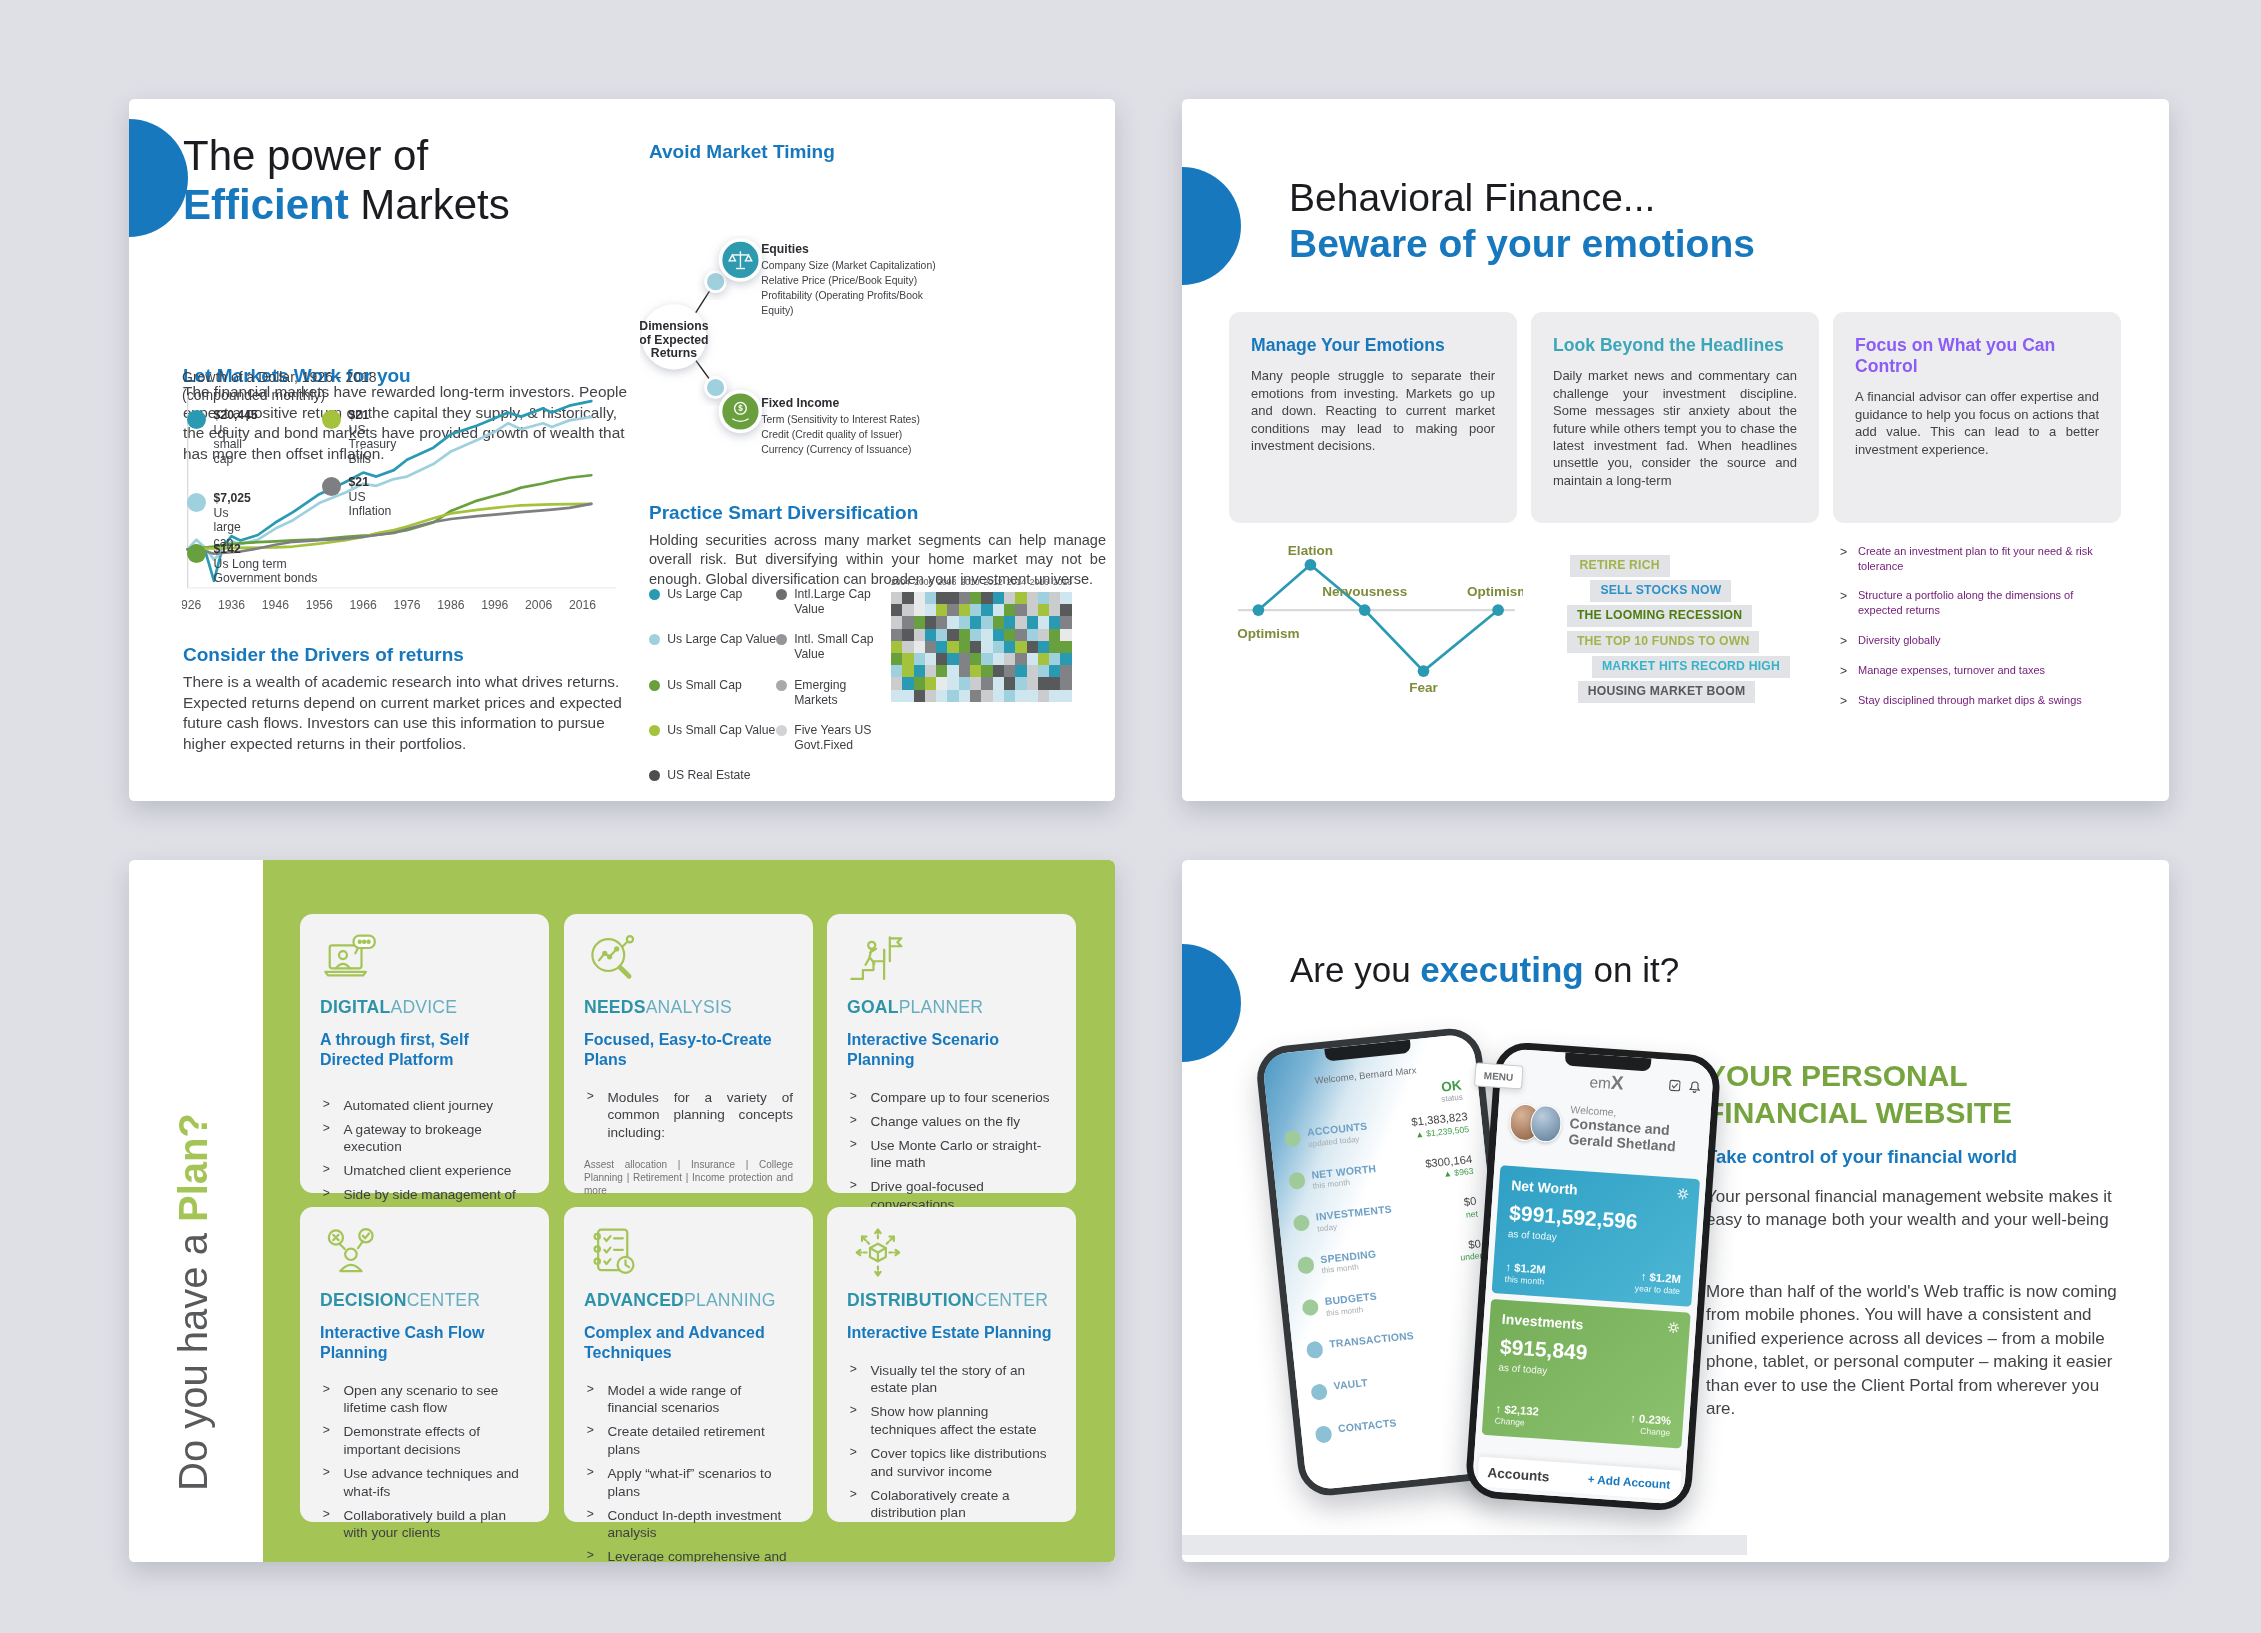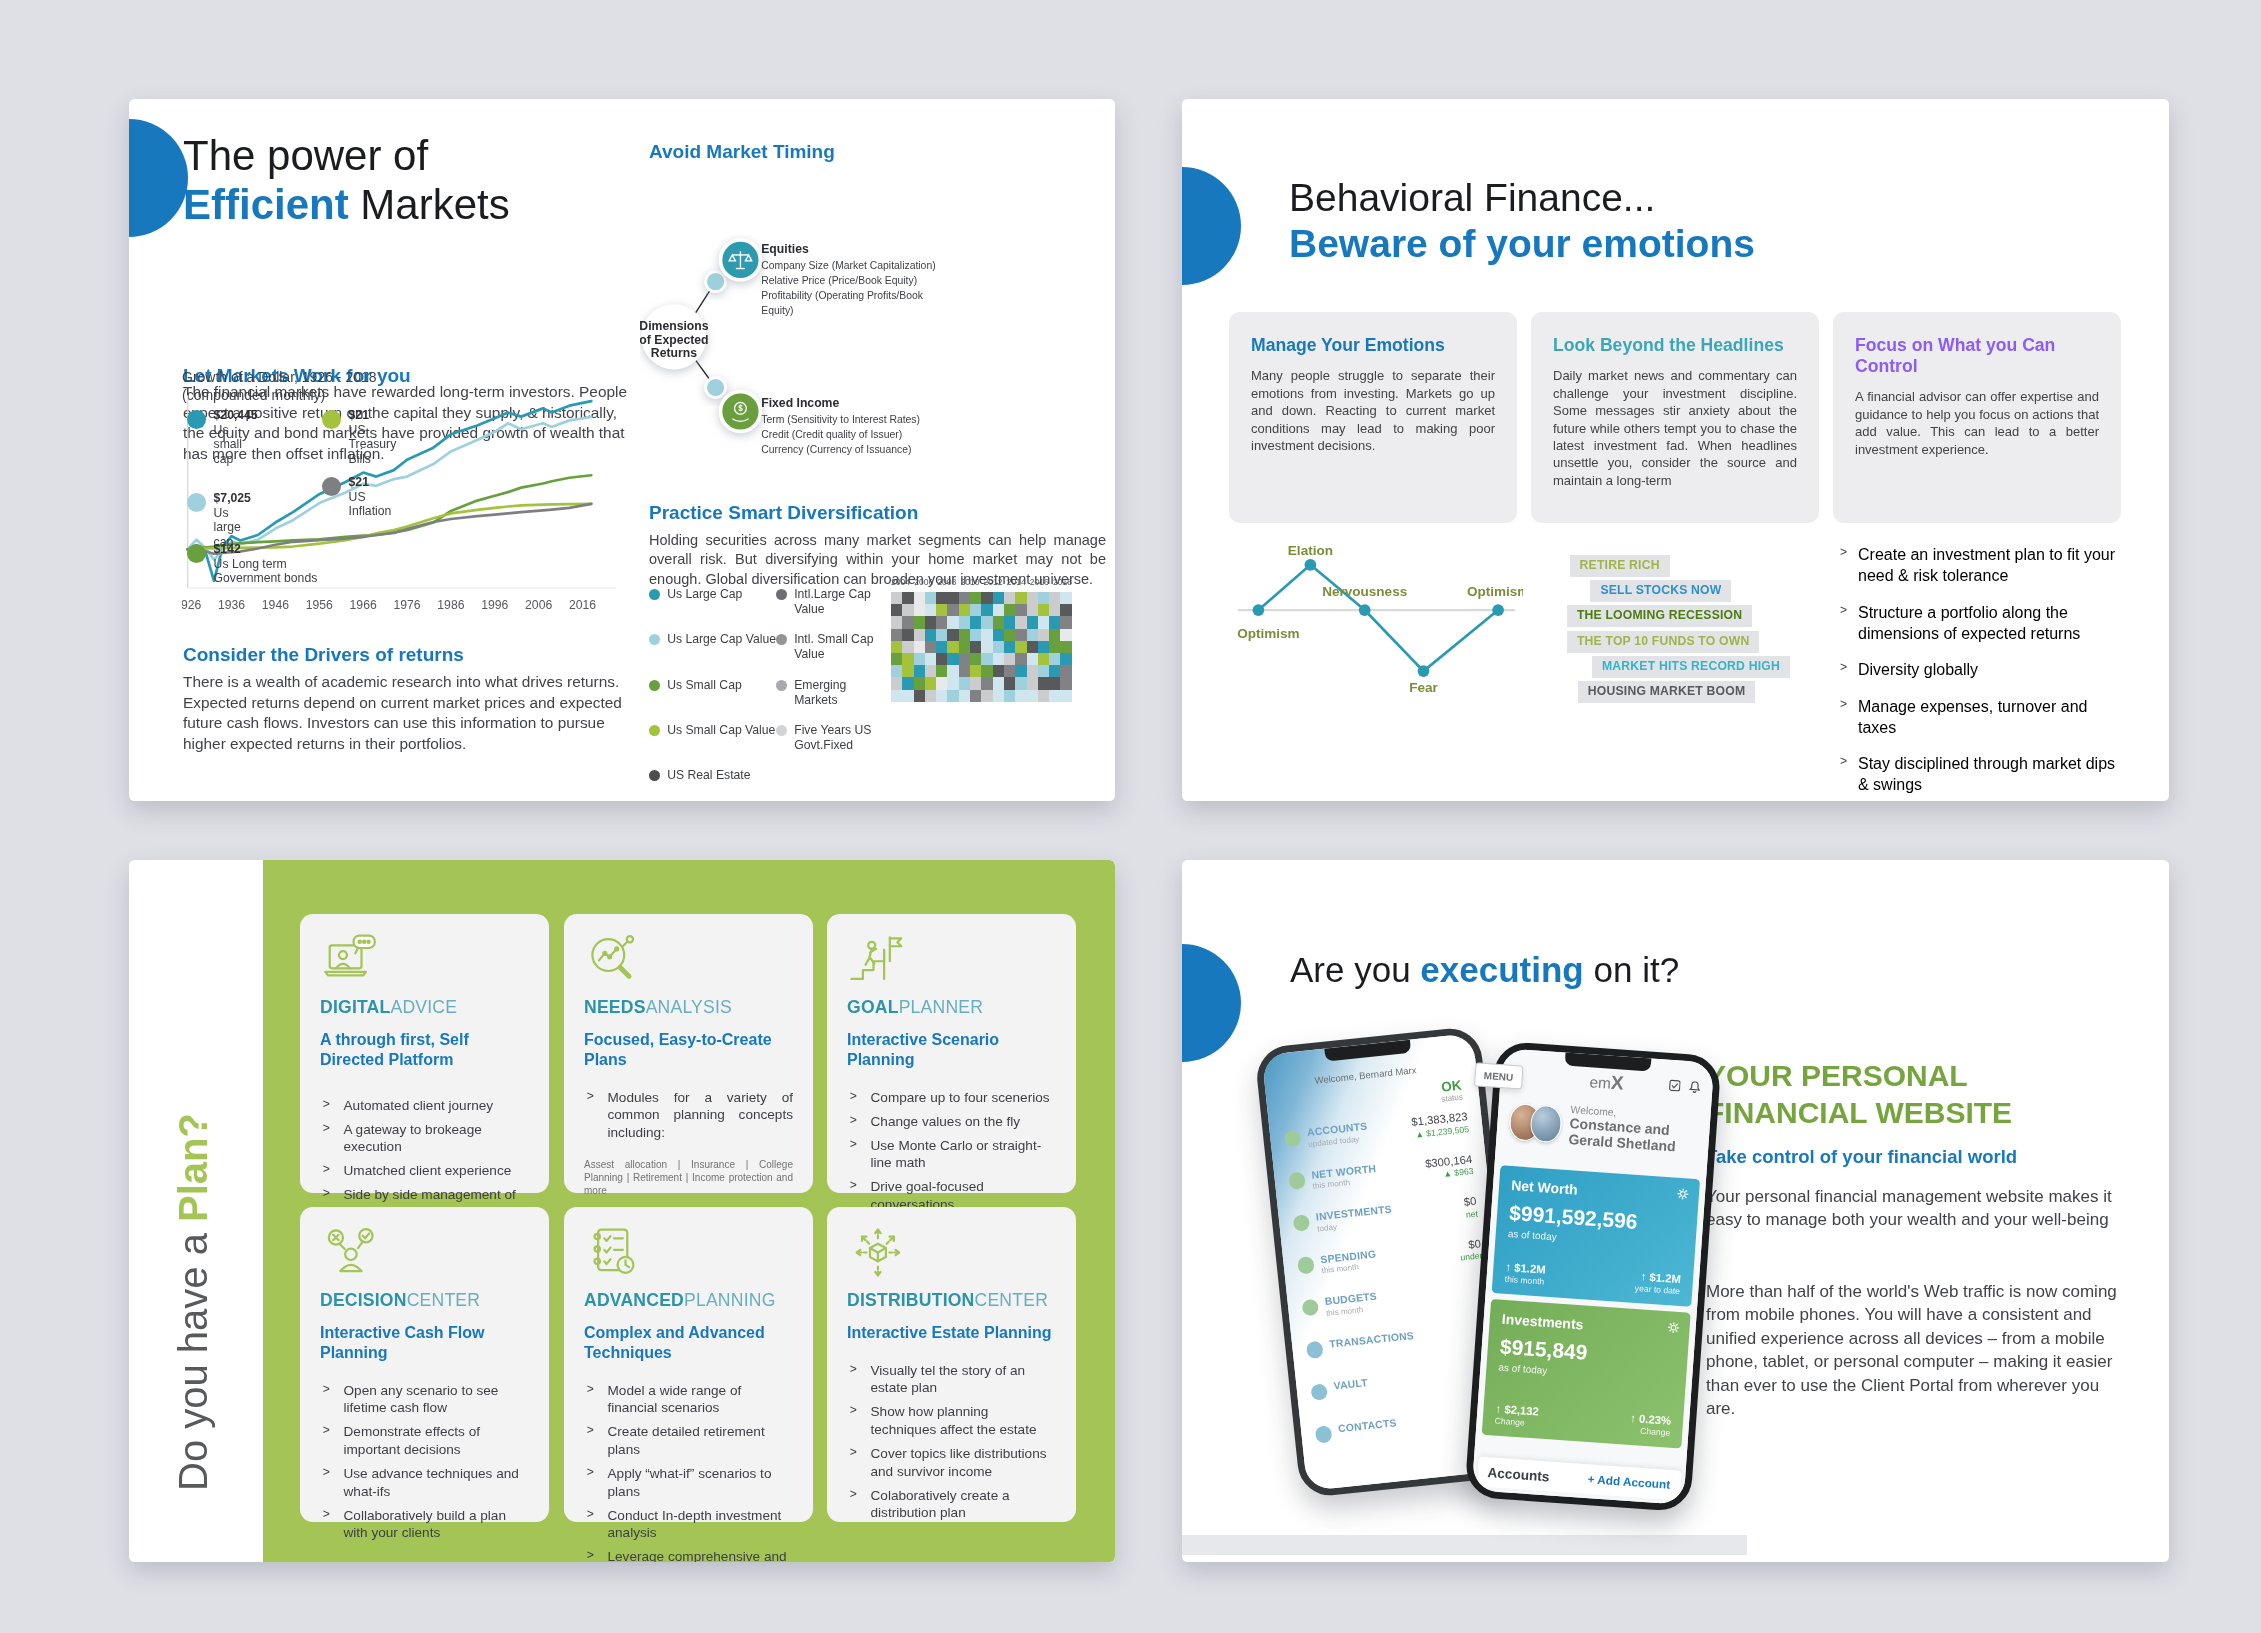--- a/index.html
+++ b/index.html
@@ -57,21 +57,21 @@
   .headlines{left:384px;top:456px;width:213px;}
   .hl{display:table;background:#e2e3e6;padding:0 10px;line-height:21px;height:21px;margin-bottom:3.2px;white-space:nowrap;}
   .hl span{font-size:12.2px;font-weight:bold;letter-spacing:0.2px;}
   .hl:nth-child(1){margin-left:3.6px;}
   .hl:nth-child(2){margin-left:24.4px;}
   .hl:nth-child(3){margin-left:0.9px;}
   .hl:nth-child(4){margin-left:0.9px;}
   .hl:nth-child(5){margin-left:26px;}
   .hl:nth-child(6){margin-left:11.8px;}
   .s2-bullets{left:658px;top:445px;width:278px;}
-  .bl{position:relative;padding-left:18px;color:#000000;font-size:16px;line-height:1.32;margin-bottom:15.4px;}
+  .bl{position:relative;padding-left:18px;color:#701a75;font-size:11px;line-height:1.32;margin-bottom:15.4px;}
   .bl::before{content:">";position:absolute;left:0;top:0;color:#3d3f43;font-size:12.2px;}
   
   .green-panel{position:absolute;left:134px;top:0;right:0;bottom:0;background:#a4c455;border-radius:0 5.4px 5.4px 0;}
   .vtitle{position:absolute;left:42px;top:631px;width:457px;transform:rotate(-90deg);transform-origin:0 0;font-size:40px;white-space:nowrap;color:#58595b;}
   .vtitle .acc{color:#a4c455;font-weight:bold;}
   .s3-card{position:absolute;width:249px;background:#f3f3f4;border-radius:12.7px;padding:19px 20px;box-sizing:border-box;}
   .s3-row1{top:54px;height:279px;}
   .s3-row2{top:347px;height:315px;}
   .s3-c1{left:171px;} .s3-c2{left:435px;} .s3-c3{left:698px;}
   .s3-title{font-size:17.6px;letter-spacing:0.2px;margin-top:9px;}

